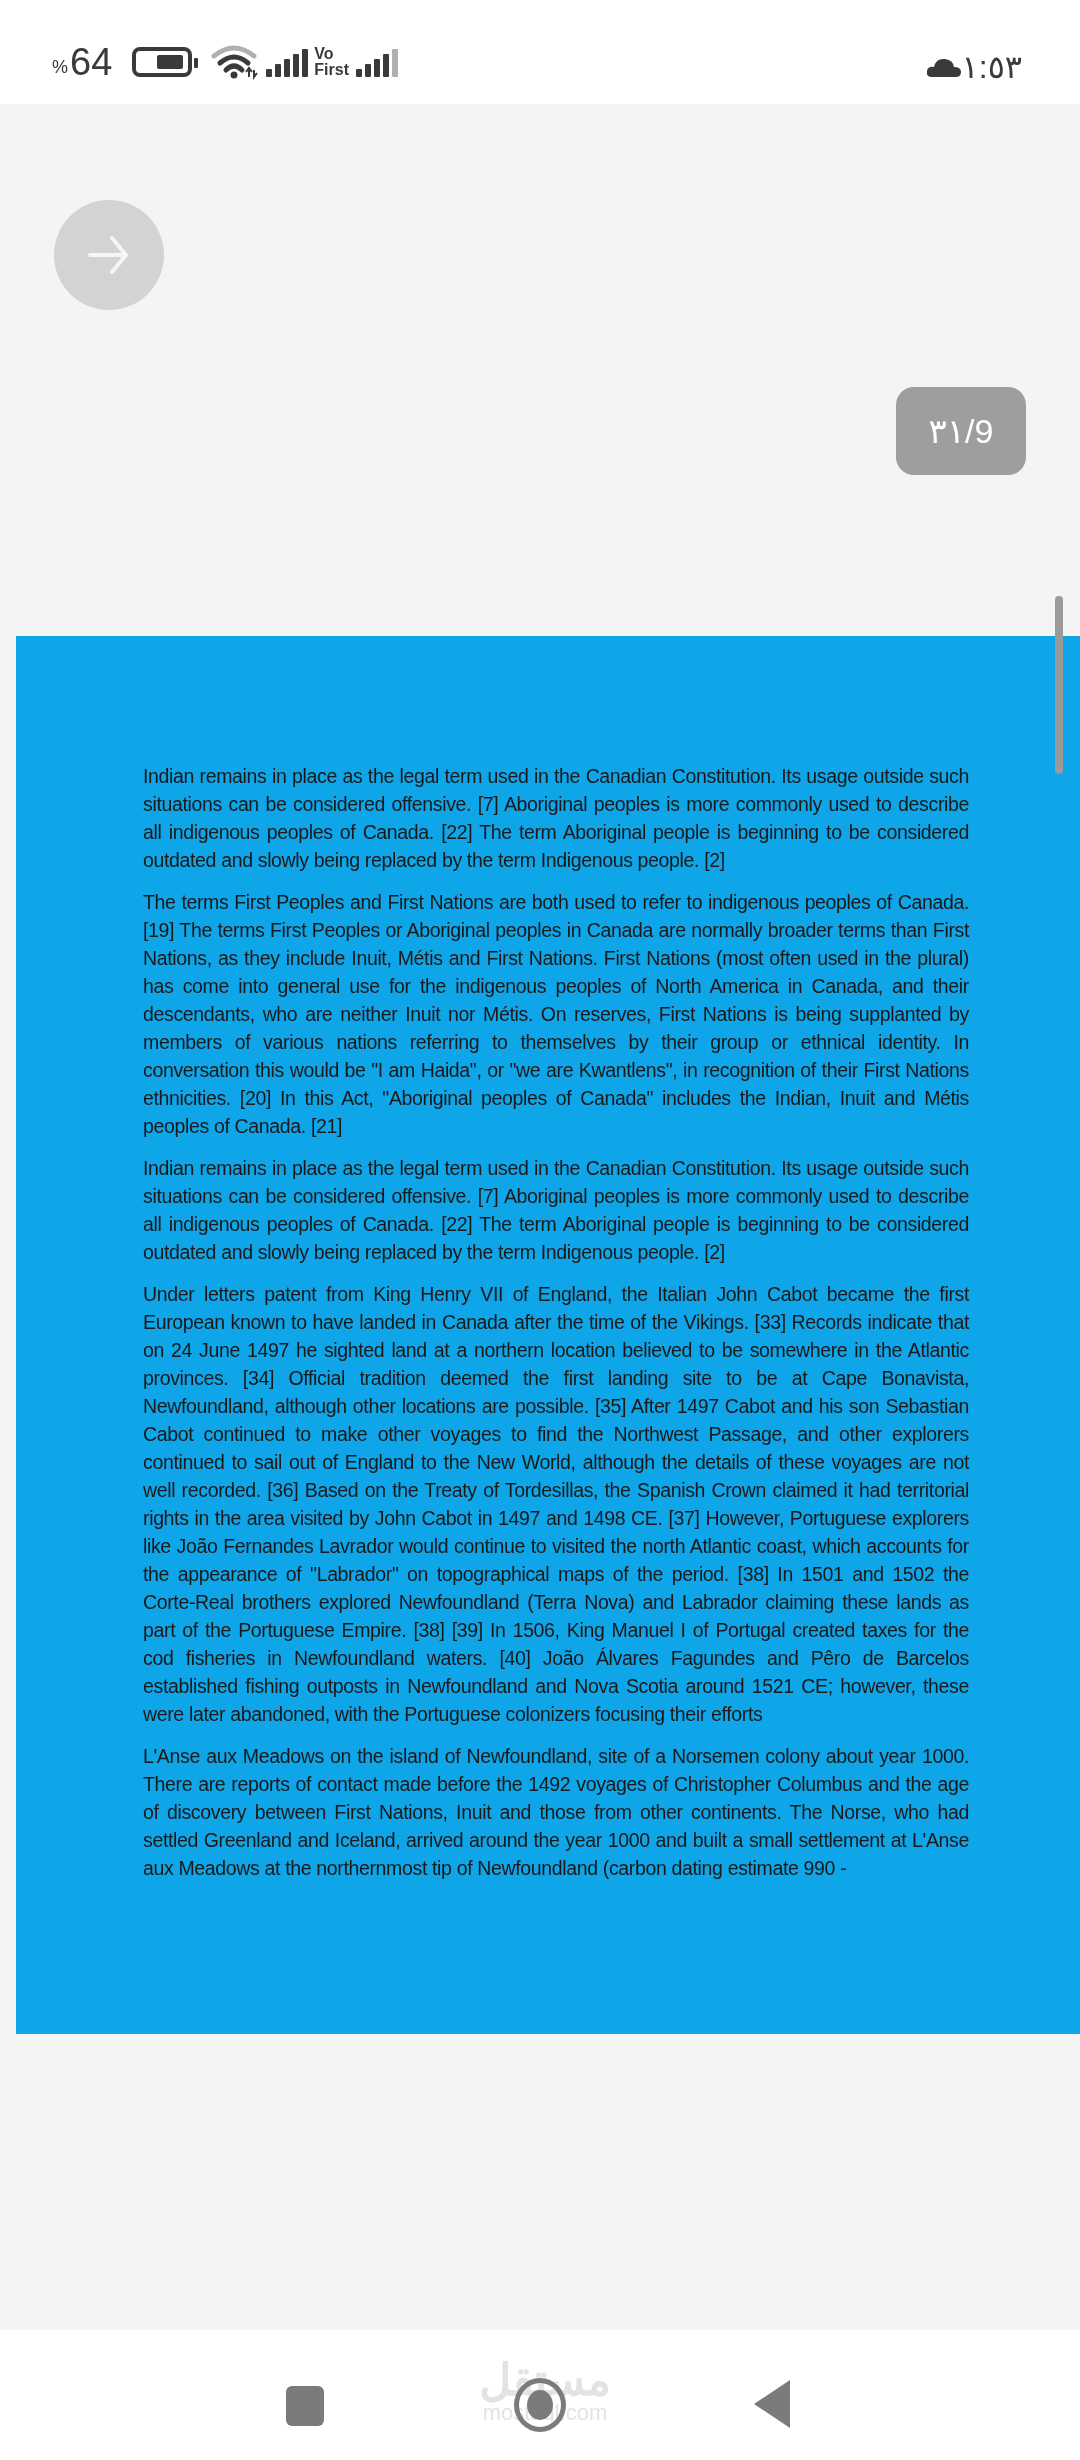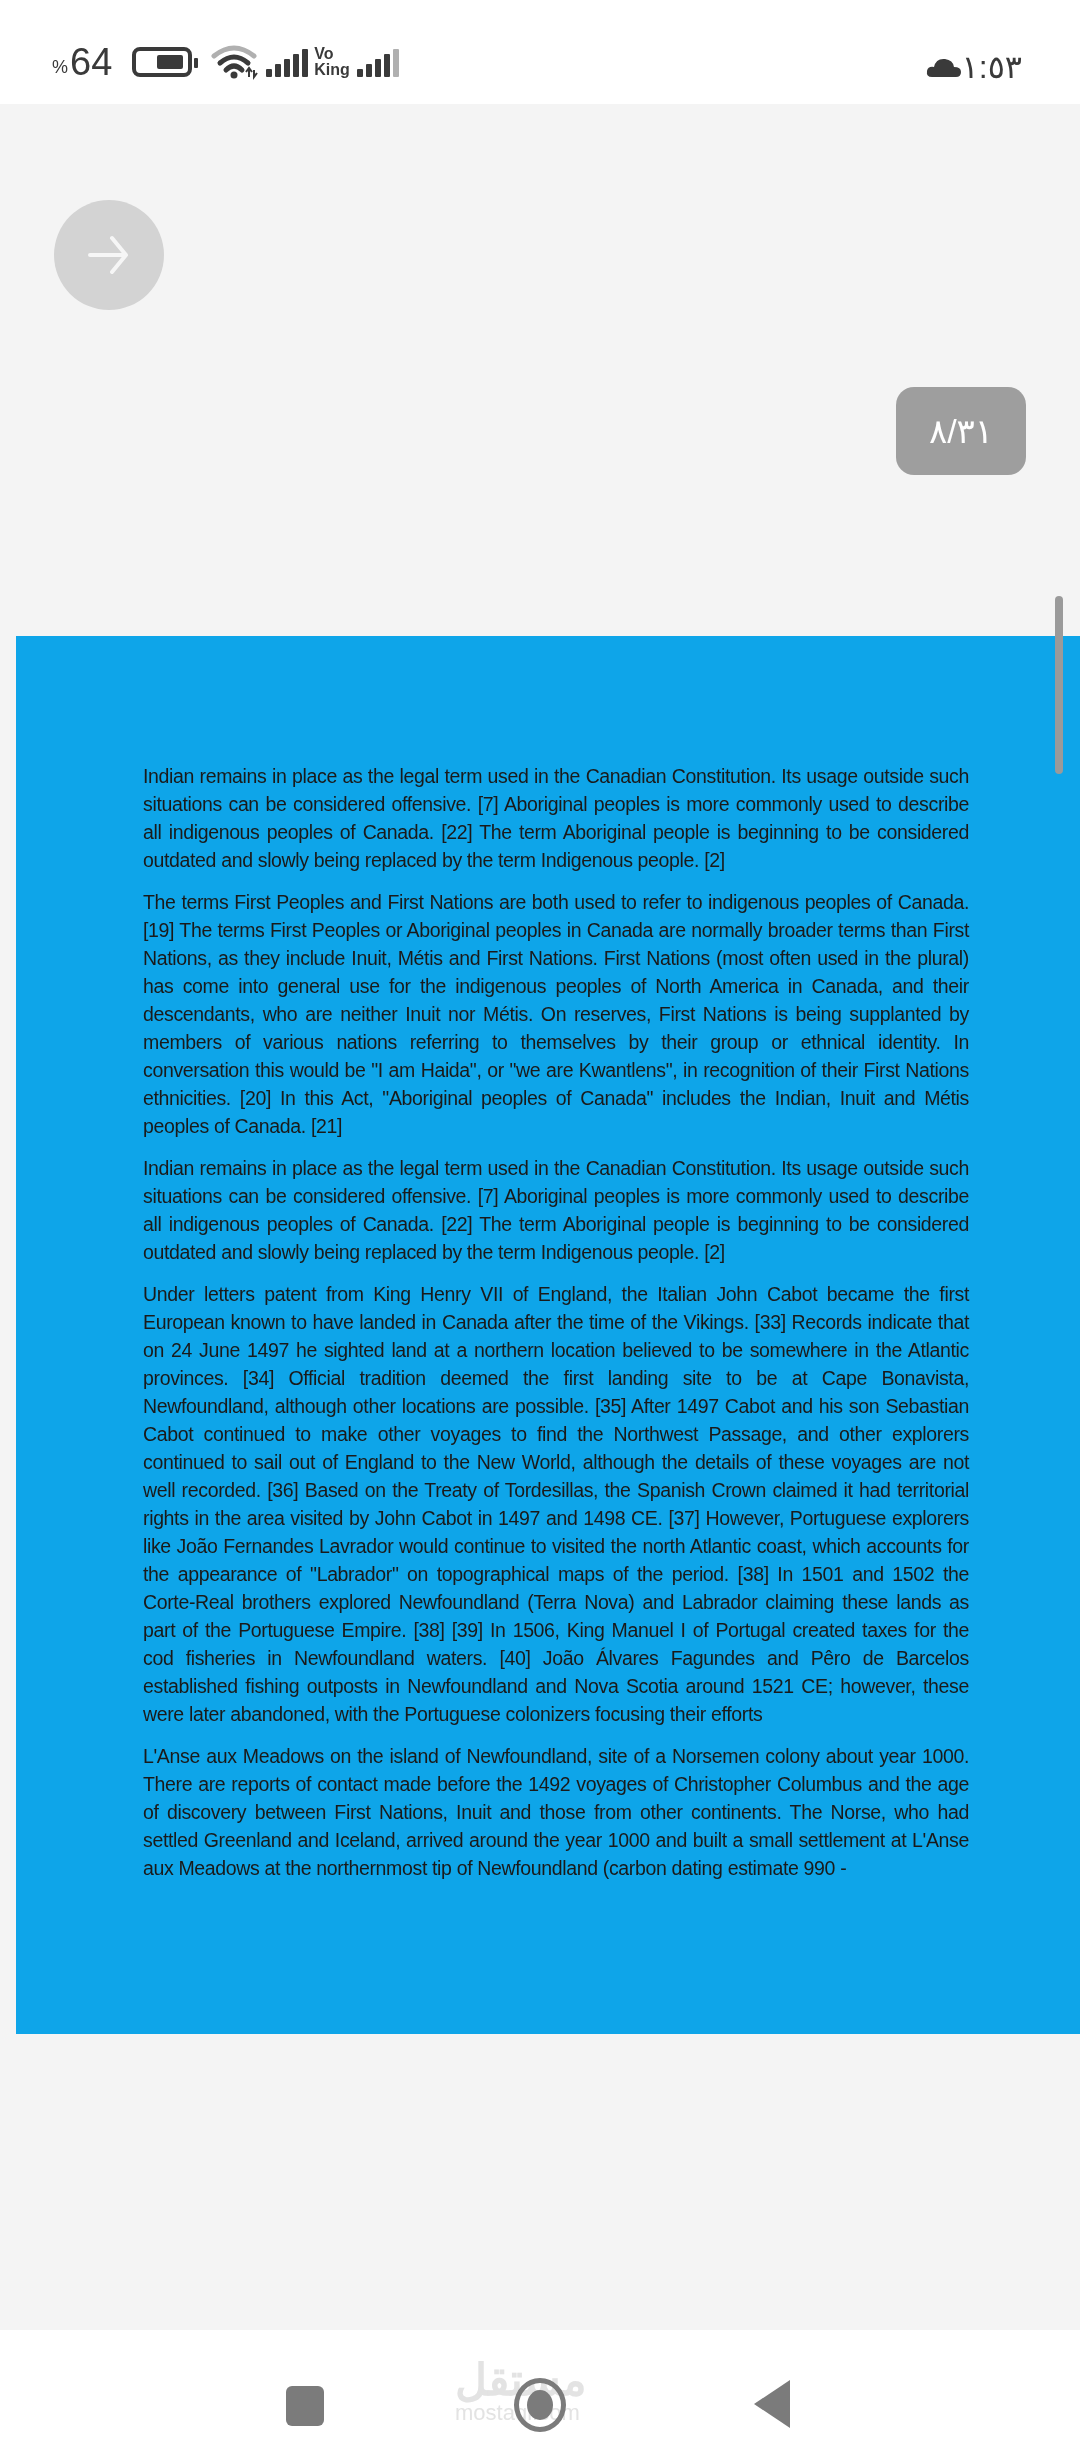--- a/index.html
+++ b/index.html
@@ -22,21 +22,21 @@
   .page { position: absolute; left: 16px; top: 636px; width: 1080px; height: 1398px; background: #0ea5e9; }
   .page-text { position: absolute; left: 127px; top: 126px; width: 826px; color: #1a1a1a; font-family: "Liberation Sans", sans-serif; font-size: 19.5px; line-height: 28px; text-align: justify; letter-spacing: -0.35px; }
   .page-text p { margin-bottom: 14px; }
   .scrollbar { position: absolute; left: 1055px; top: 596px; width: 8px; height: 178px; border-radius: 4px; background: #9a9a9a; }
   .bottom-area { position: absolute; left: 0; top: 2034px; width: 1080px; height: 298px; background: #f4f4f4; }
   .navbar { position: absolute; left: 0; top: 2330px; width: 1080px; height: 130px; background: #ffffff; }
   .nav-recents { position: absolute; left: 286px; top: 56px; width: 38px; height: 40px; border-radius: 6px; background: #7b7b7b; }
   .nav-home { position: absolute; left: 514px; top: 48px; width: 52px; height: 54px; border: 5px solid #7b7b7b; border-radius: 50%; display: flex; align-items: center; justify-content: center; }
   .nav-home .dot { width: 26px; height: 30px; border-radius: 50%; background: #7b7b7b; }
   .nav-back { position: absolute; left: 754px; top: 50px; width: 0; height: 0; border-top: 24px solid transparent; border-bottom: 24px solid transparent; border-right: 36px solid #7b7b7b; }
-  .watermark { position: absolute; left: 455px; top: 28px; width: 180px; color: #e3e3e3; }
+  .watermark { position: absolute; left: 455px; top: 28px; width: 180px; text-align: center; color: #e3e3e3; }
   .watermark .ar { font-size: 44px; line-height: 44px; font-weight: bold; }
   .watermark .en { font-size: 22px; line-height: 22px; }
 </style>
 </head>
 <body>
 
 <div class="status-bar">
   <div class="sb-left">
     <span class="sb-pct">%</span>
     <span class="sb-battery-num">64</span>
@@ -53,21 +53,21 @@
     </svg>
     <div class="signal">
       <span style="height:8px"></span>
         <span style="height:13px"></span>
         <span style="height:18px"></span>
         <span style="height:23px"></span>
         <span style="height:28px"></span>
     </div>
     <div class="vowifi">
       <div>Vo</div>
-      <div>King</div>
+      <div>First</div>
     </div>
     <div class="signal">
       <span style="height:8px"></span>
         <span style="height:13px"></span>
         <span style="height:18px"></span>
         <span style="height:23px"></span>
         <span style="height:28px;background:#b0b0b0"></span>
     </div>
   </div>
   <div class="sb-right">
@@ -78,21 +78,21 @@
   </div>
 </div>
 
 <div class="top-area">
   <div class="fwd-btn">
     <svg width="50" height="50" viewBox="0 0 50 50">
       <path d="M6 25 H42 M28 8 L42 25 L28 42" stroke="#f6f6f6" stroke-width="4" fill="none" stroke-linecap="round" stroke-linejoin="round"></path>
     </svg>
   </div>
   <div class="page-badge">
-    <span>٨/٣١</span>
+    <span>9/٣١</span>
   </div>
 </div>
 
 <div class="page">
   <div class="page-text">
     <p>Indian remains in place as the legal term used in the Canadian Constitution. Its usage outside such situations can be considered offensive. [7] Aboriginal peoples is more commonly used to describe all indigenous peoples of Canada. [22] The term Aboriginal people is beginning to be considered outdated and slowly being replaced by the term Indigenous people. [2]</p>
     <p>The terms First Peoples and First Nations are both used to refer to indigenous peoples of Canada. [19] The terms First Peoples or Aboriginal peoples in Canada are normally broader terms than First Nations, as they include Inuit, Métis and First Nations. First Nations (most often used in the plural) has come into general use for the indigenous peoples of North America in Canada, and their descendants, who are neither Inuit nor Métis. On reserves, First Nations is being supplanted by members of various nations referring to themselves by their group or ethnical identity. In conversation this would be "I am Haida", or "we are Kwantlens", in recognition of their First Nations ethnicities. [20] In this Act, "Aboriginal peoples of Canada" includes the Indian, Inuit and Métis peoples of Canada. [21]</p>
     <p>Indian remains in place as the legal term used in the Canadian Constitution. Its usage outside such situations can be considered offensive. [7] Aboriginal peoples is more commonly used to describe all indigenous peoples of Canada. [22] The term Aboriginal people is beginning to be considered outdated and slowly being replaced by the term Indigenous people. [2]</p>
     <p>Under letters patent from King Henry VII of England, the Italian John Cabot became the first European known to have landed in Canada after the time of the Vikings. [33] Records indicate that on 24 June 1497 he sighted land at a northern location believed to be somewhere in the Atlantic provinces. [34] Official tradition deemed the first landing site to be at Cape Bonavista, Newfoundland, although other locations are possible. [35] After 1497 Cabot and his son Sebastian Cabot continued to make other voyages to find the Northwest Passage, and other explorers continued to sail out of England to the New World, although the details of these voyages are not well recorded. [36] Based on the Treaty of Tordesillas, the Spanish Crown claimed it had territorial rights in the area visited by John Cabot in 1497 and 1498 CE. [37] However, Portuguese explorers like João Fernandes Lavrador would continue to visited the north Atlantic coast, which accounts for the appearance of "Labrador" on topographical maps of the period. [38] In 1501 and 1502 the Corte-Real brothers explored Newfoundland (Terra Nova) and Labrador claiming these lands as part of the Portuguese Empire. [38] [39] In 1506, King Manuel I of Portugal created taxes for the cod fisheries in Newfoundland waters. [40] João Álvares Fagundes and Pêro de Barcelos established fishing outposts in Newfoundland and Nova Scotia around 1521 CE; however, these were later abandoned, with the Portuguese colonizers focusing their efforts</p>
     <p>L'Anse aux Meadows on the island of Newfoundland, site of a Norsemen colony about year 1000. There are reports of contact made before the 1492 voyages of Christopher Columbus and the age of discovery between First Nations, Inuit and those from other continents. The Norse, who had settled Greenland and Iceland, arrived around the year 1000 and built a small settlement at L'Anse aux Meadows at the northernmost tip of Newfoundland (carbon dating estimate 990 -</p>

